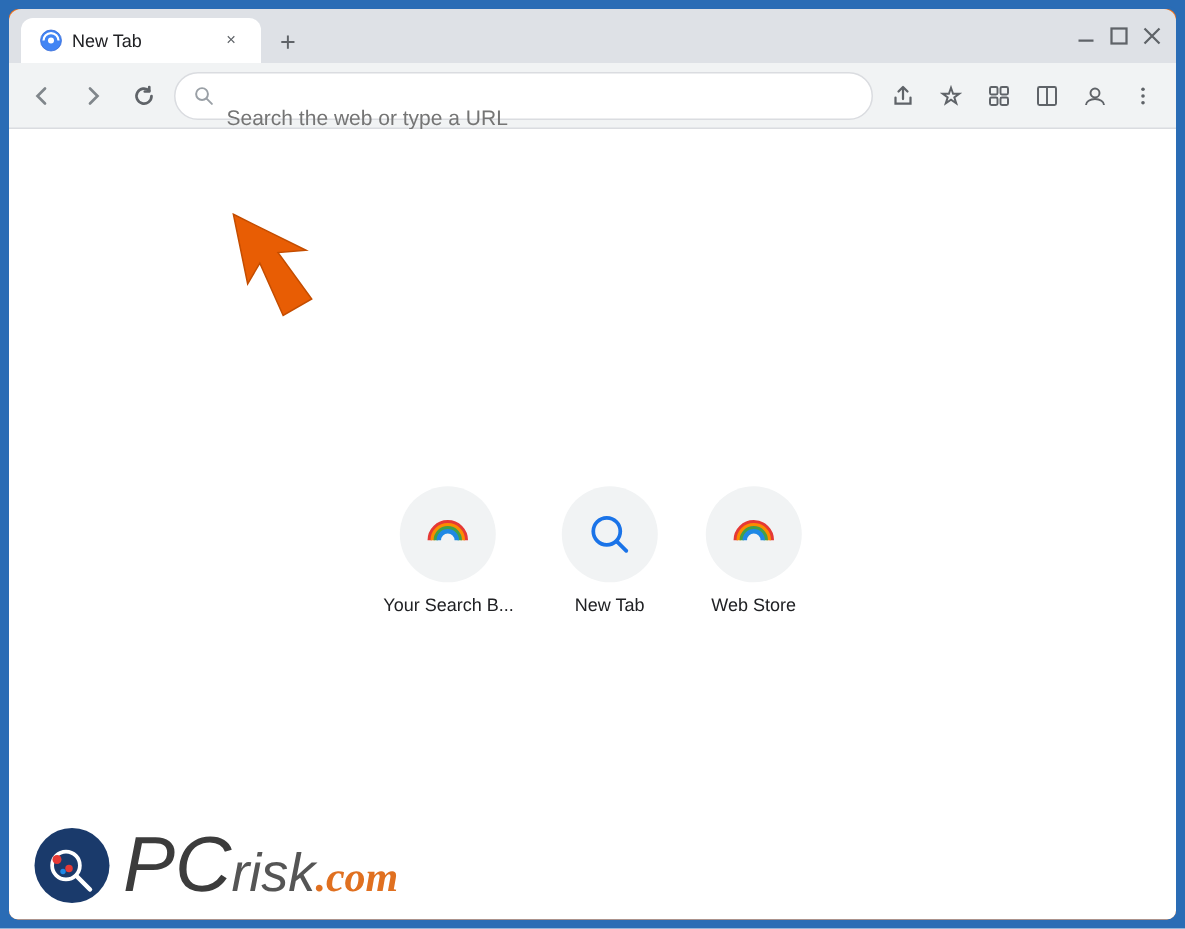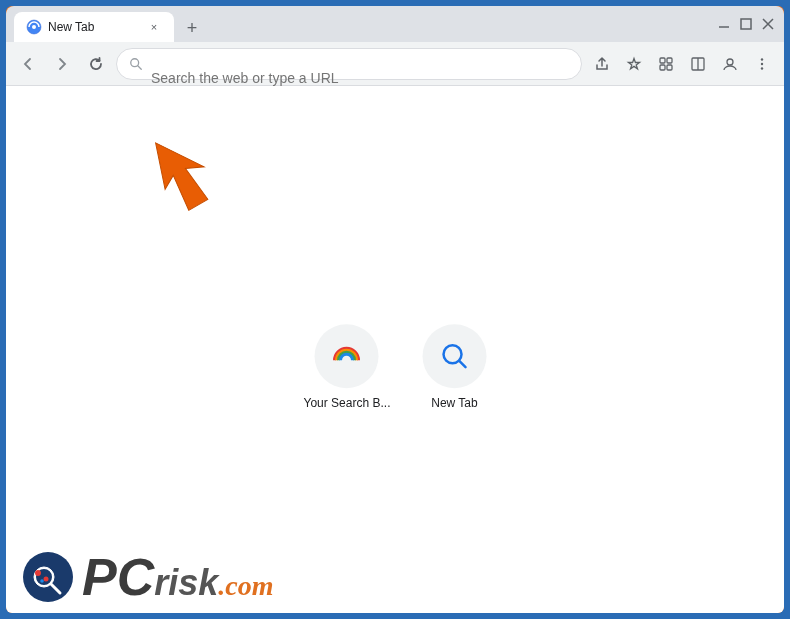--- a/index.html
+++ b/index.html
@@ -357,39 +357,50 @@
       <div class="shortcut-item">
         <div class="shortcut-icon">
           <svg width="32" height="32" viewBox="0 0 32 32">
             <circle cx="14" cy="14" r="9" fill="none" stroke="#1a73e8" stroke-width="2.5"></circle>
             <path d="M21 21 L27 27" stroke="#1a73e8" stroke-width="2.5" stroke-linecap="round"></path>
           </svg>
         </div>
         <span class="shortcut-label">New Tab</span>
       </div>
 
+      <div class="shortcut-item">
+        <div class="shortcut-icon">
+          <svg width="32" height="32" viewBox="0 0 32 32">
+            <path d="M4 20 a12 12 0 0 1 24 0" fill="none" stroke="#e53935" stroke-width="3"></path>
+            <path d="M6 20 a10 10 0 0 1 20 0" fill="none" stroke="#fb8c00" stroke-width="3"></path>
+            <path d="M8 20 a8 8 0 0 1 16 0" fill="none" stroke="#43a047" stroke-width="3"></path>
+            <path d="M10 20 a6 6 0 0 1 12 0" fill="none" stroke="#1e88e5" stroke-width="3"></path>
+          </svg>
+        </div>
+        <span class="shortcut-label">Web Store</span>
+      </div>
     </div>
 
     <div class="watermark">
 
       <svg class="watermark-logo" viewBox="0 0 52 52">
         <circle cx="26" cy="26" r="25" fill="#1a3a6b"></circle>
         <circle cx="22" cy="26" r="10" fill="#1a3a6b" stroke="white" stroke-width="1"></circle>
 
         <line x1="29" y1="33" x2="38" y2="42" stroke="white" stroke-width="3" stroke-linecap="round"></line>
         <circle cx="22" cy="26" r="9" fill="none" stroke="white" stroke-width="2"></circle>
 
         <circle cx="16" cy="22" r="3" fill="#e53935"></circle>
         <circle cx="24" cy="28" r="2.5" fill="#e53935"></circle>
         <circle cx="20" cy="30" r="1.8" fill="#1e88e5"></circle>
       </svg>
 
       <div>
         <div style="display:flex; align-items:baseline; gap:0;">
-          <span style="font-size:52px; font-weight:700; color:#3c3c3c; font-style:italic; font-family:Arial Black,Arial,sans-serif; line-height:1;">PC</span>
-          <span style="font-size:36px; font-weight:700; color:#555; font-style:italic; font-family:Arial,sans-serif; line-height:1;">risk</span>
+          <span style="font-size:52px; font-weight:400; color:#3c3c3c; font-style:italic; font-family:Arial Black,Arial,sans-serif; line-height:1;">PC</span>
+          <span style="font-size:36px; font-weight:400; color:#555; font-style:italic; font-family:Arial,sans-serif; line-height:1;">risk</span>
           <span style="font-size:28px; font-weight:700; color:#e07020; font-style:italic; font-family:Liberation Serif, serif; line-height:1;">.com</span>
         </div>
       </div>
     </div>
 
   </div>
 </div>
 
 </body></html>

